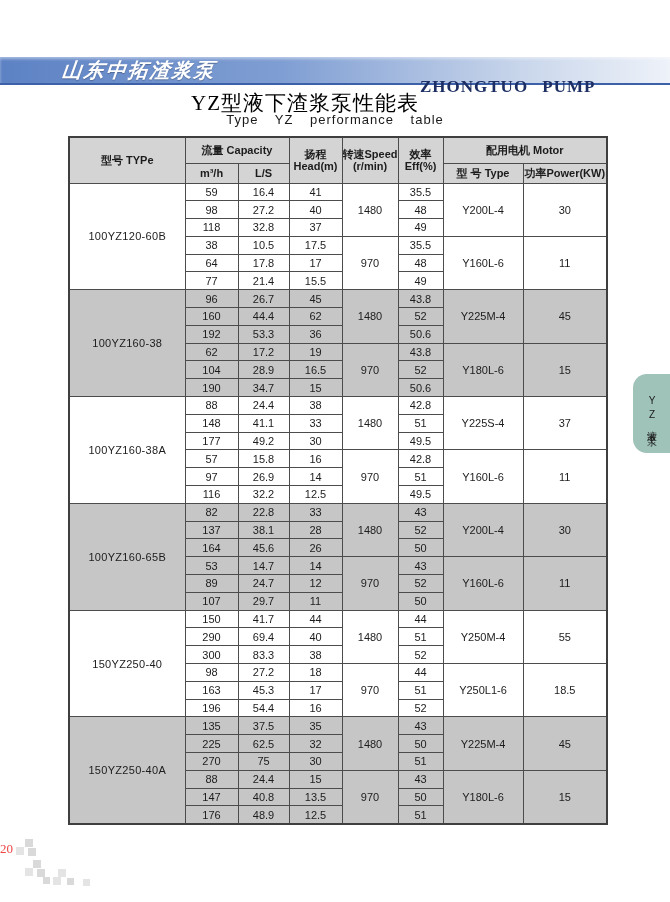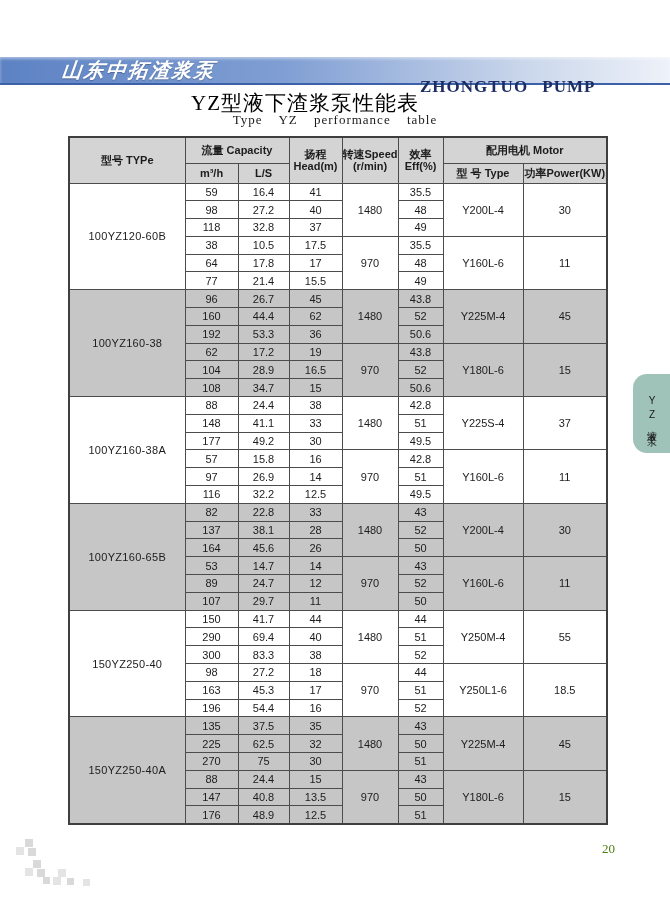--- a/index.html
+++ b/index.html
@@ -26,21 +26,21 @@
     color:#1c2e63; letter-spacing:1px; word-spacing:9px; text-align:left;margin-top:17px;
   }
   
   .title {
     position:absolute; left:0; top:89px; width:610px; text-align:center;
     font-family:"Liberation Serif", serif; font-size:21px; color:#000;
     letter-spacing:1px;
   }
   .subtitle {
     position:absolute; left:0; top:112px; width:670px; text-align:center;
-    font-family:Liberation Serif, serif; font-size:13px; color:#1a1a1a;
+    font-family:Liberation Sans, sans-serif; font-size:13px; color:#1a1a1a;
     word-spacing:12px; letter-spacing:1px;
   }
   
   table.perf {
     position:absolute; left:68px; top:136px;
     border-collapse:collapse; table-layout:fixed;
     border:2px solid #3f3f3f;
   }
   .perf th, .perf td {
     border:1px solid #4c4c4c; padding:0; margin:0;
@@ -58,22 +58,22 @@
   
   .side-tab {
     position:absolute; right:0; top:374px; width:37px; height:79px;
     background:#9fc2b9; border-radius:14px 0 0 14px;
     display:flex; align-items:center; justify-content:center;
     writing-mode:vertical-rl; text-orientation:upright;
     font-size:10px; color:#1a1a1a; letter-spacing:3px;
   }
   
   .pagenum {
-    position:absolute; left:0; top:841px; width:615px; text-align:right;
-    font-family:"Liberation Serif", serif; font-size:13px; color:#4d7c0f;
+    position:absolute; left:0; top:841px; width:615px; text-align:left;
+    font-family:"Liberation Serif", serif; font-size:13px; color:#ef4444;
   }
   .sq { position:absolute; background:#d9d9d9; }
   .sq.lt { background:#e4e4e4; }
 </style>
 </head>
 <body>
 
 <div class="topbar"></div>
 <div class="logo">山东中拓渣浆泵</div>
 <div class="brand">ZHONGTUO PUMP</div>
@@ -192,21 +192,21 @@
         <td rowspan="3">Y180L-6</td>
         <td rowspan="3">15</td>
       </tr>
       <tr class="shaded">
         <td>104</td>
         <td>28.9</td>
         <td>16.5</td>
         <td>52</td>
       </tr>
       <tr class="shaded">
-        <td>108</td>
+        <td>190</td>
         <td>34.7</td>
         <td>15</td>
         <td>50.6</td>
       </tr>
       <tr>
         <td rowspan="6" class="model">100YZ160-38A</td>
         <td>88</td>
         <td>24.4</td>
         <td>38</td>
         <td rowspan="3">1480</td>

